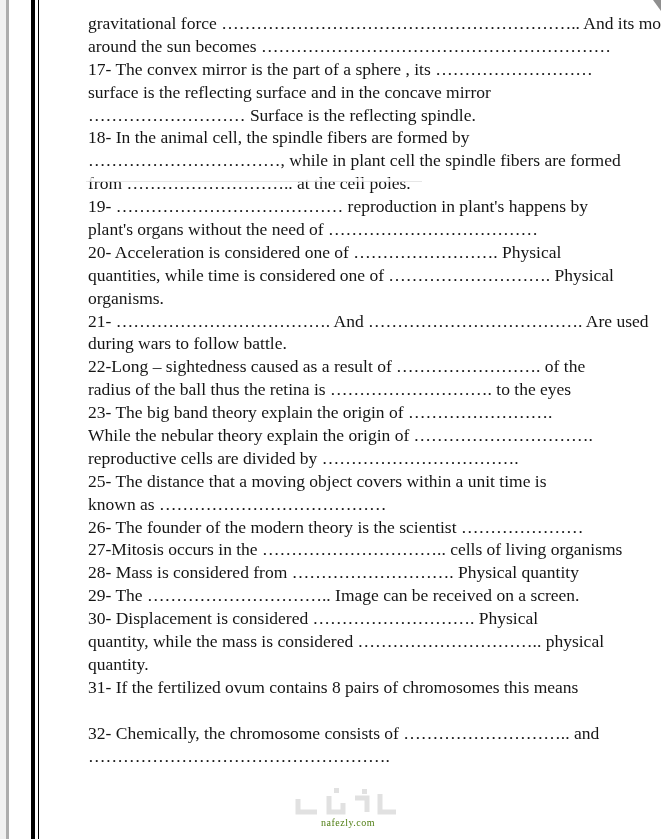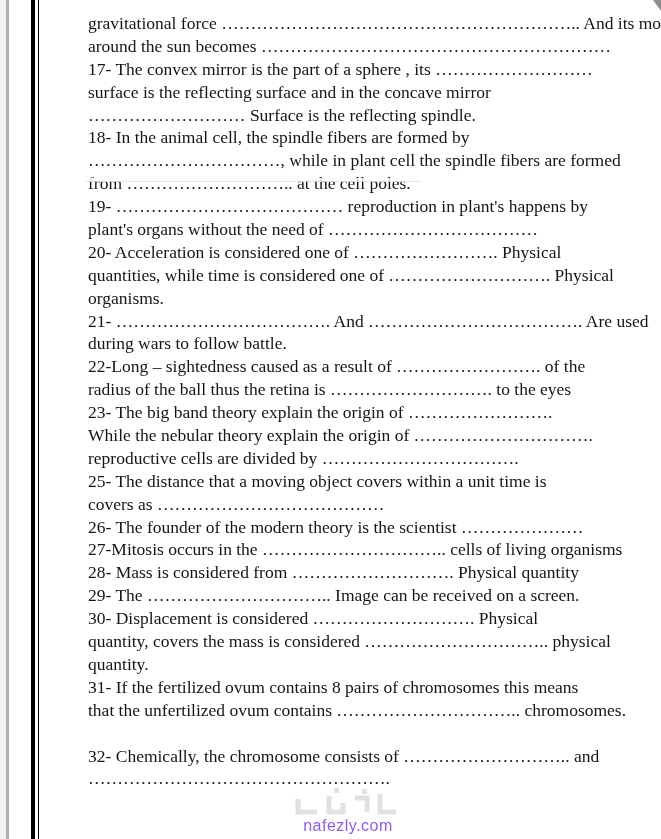--- a/index.html
+++ b/index.html
@@ -65,24 +65,24 @@
     position: absolute; left: 283px; top: 786px;
     width: 130px;
     text-align: center;
     z-index: 1;
     user-select: none;
   }
   .watermark-logo { display: block; margin: 0 auto; opacity: 0.55; }
   .watermark-domain {
     display: block;
     margin-top: -3px;
-    font-family: Liberation Sans, sans-serif;
-    font-size: 16px;
+    font-family: Liberation Serif, serif;
+    font-size: 10px;
     letter-spacing: 0.5px;
-    color: #8b5cf6;
+    color: #4d7c0f;
   }
 </style>
 </head>
 <body>
 
 <div class="edge-strip"></div>
 <div class="edge-line"></div>
 <div class="border-thick"></div>
 <div class="border-thin"></div>
 <div class="corner-mark"></div>
@@ -102,30 +102,29 @@
   <div class="line">quantities, while time is considered one of ………………………. Physical</div>
   <div class="line">organisms.</div>
   <div class="line">21- ………………………………. And ………………………………. Are used</div>
   <div class="line">during wars to follow battle.</div>
   <div class="line">22-Long – sightedness caused as a result of ……………………. of the</div>
   <div class="line">radius of the ball thus the retina is ………………………. to the eyes</div>
   <div class="line">23- The big band theory explain the origin of …………………….</div>
   <div class="line">While the nebular theory explain the origin of ………………………….</div>
   <div class="line">reproductive cells are divided by …………………………….</div>
   <div class="line">25- The distance that a moving object covers within a unit time is</div>
-  <div class="line">covers as …………………………………</div>
+  <div class="line">known as …………………………………</div>
   <div class="line">26- The founder of the modern theory is the scientist …………………</div>
   <div class="line">27-Mitosis occurs in the ………………………….. cells of living organisms</div>
   <div class="line">28- Mass is considered from ………………………. Physical quantity</div>
   <div class="line">29- The ………………………….. Image can be received on a screen.</div>
   <div class="line">30- Displacement is considered ………………………. Physical</div>
-  <div class="line">quantity, covers the mass is considered ………………………….. physical</div>
+  <div class="line">quantity, while the mass is considered ………………………….. physical</div>
   <div class="line">quantity.</div>
   <div class="line">31- If the fertilized ovum contains 8 pairs of chromosomes this means</div>
-  <div class="line">that the unfertilized ovum contains ………………………….. chromosomes.</div>
   <div class="line"></div>
   <div class="line">32- Chemically, the chromosome consists of ……………………….. and</div>
   <div class="line">…………………………………………….</div>
 </div>
 
 <div class="scan-artifact"></div>
 
 <div class="watermark">
   <svg class="watermark-logo" role="img" width="112" height="34" viewBox="0 0 112 34" aria-label="نفذلي">
     <g fill="none" stroke="#c9c9c9" stroke-width="5">

